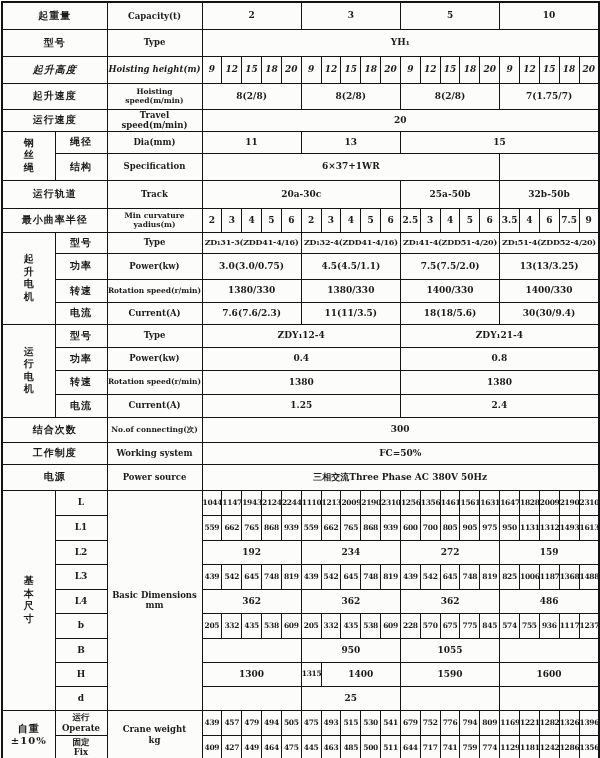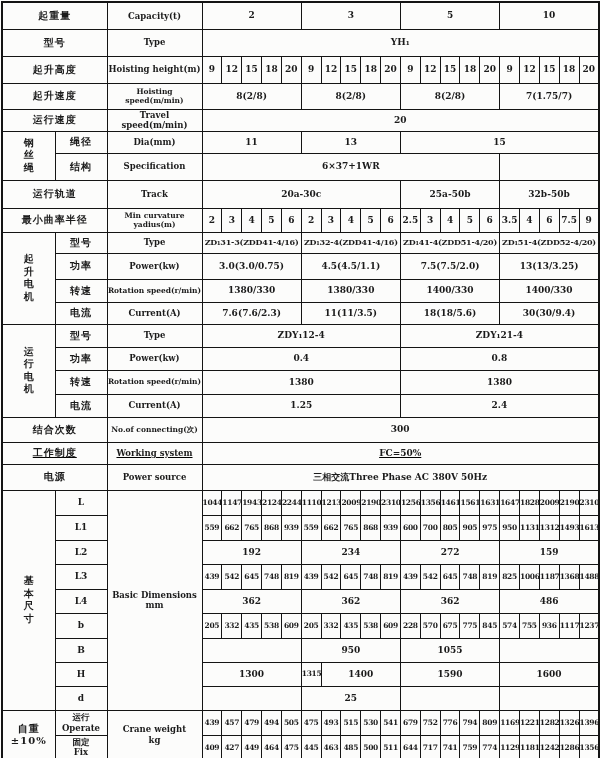--- a/index.html
+++ b/index.html
@@ -56,21 +56,21 @@
           <td colspan="5">2</td>
           <td colspan="5">3</td>
           <td colspan="5">5</td>
           <td colspan="5">10</td>
         </tr>
         <tr style="height: 27px;">
           <td colspan="2" class="zh">型号</td>
           <td class="en">Type</td>
           <td colspan="20">YH₁</td>
         </tr>
-        <tr style="height: 27px;">
+        <tr style="height: 27px; font-style: italic;">
           <td colspan="2" class="zh">起升高度</td>
           <td class="en">Hoisting  height(m)</td>
           <td>9</td>
           <td>12</td>
           <td>15</td>
           <td>18</td>
           <td>20</td>
           <td>9</td>
           <td>12</td>
           <td>15</td>
@@ -209,21 +209,21 @@
           <td class="zh">电流</td>
           <td class="en">Current(A)</td>
           <td colspan="10">1.25</td>
           <td colspan="10">2.4</td>
         </tr>
         <tr style="height: 25px;">
           <td colspan="2" class="zh">结合次数</td>
           <td class="en tight">No.of connecting(次)</td>
           <td colspan="20">300</td>
         </tr>
-        <tr style="height: 22px; text-decoration: underline;">
+        <tr style="height: 22px;">
           <td colspan="2" class="zh">工作制度</td>
           <td class="en">Working  system</td>
           <td colspan="20">FC=50%</td>
         </tr>
         <tr style="height: 26px;">
           <td colspan="2" class="zh">电源</td>
           <td class="en">Power source</td>
           <td colspan="20">三相交流Three Phase AC 380V 50Hz</td>
         </tr>
         <tr style="height: 25px;">

